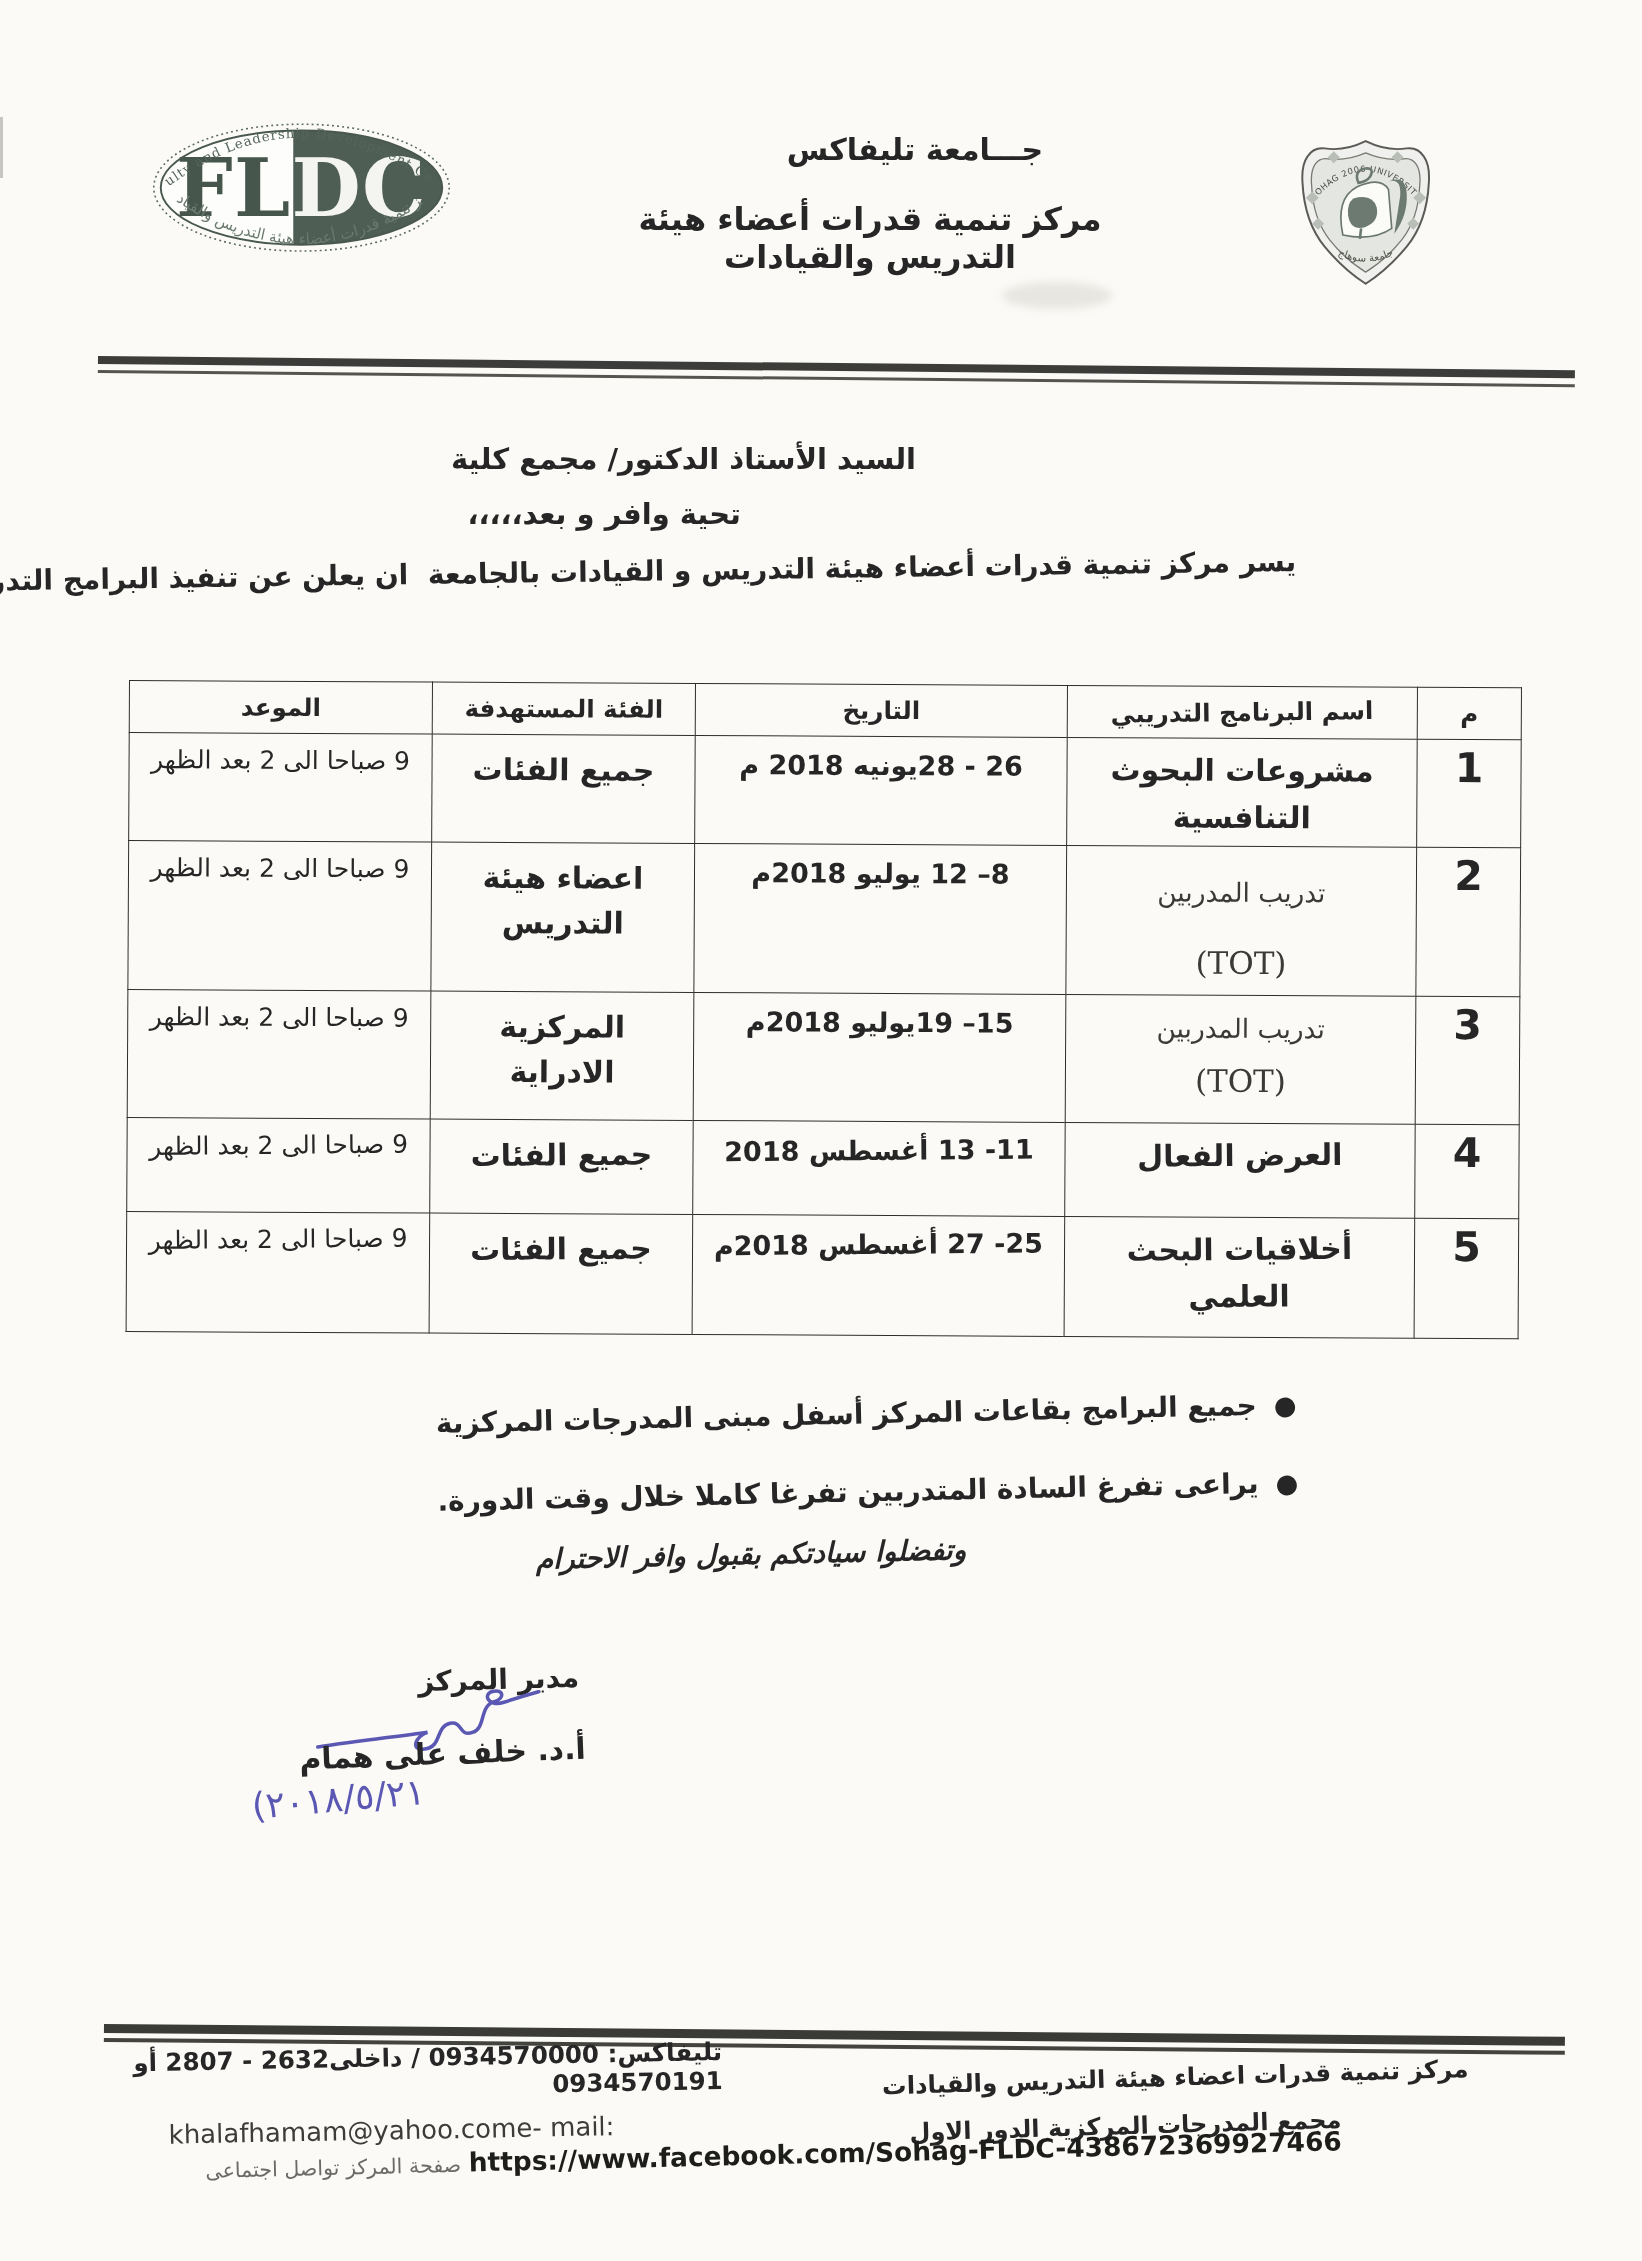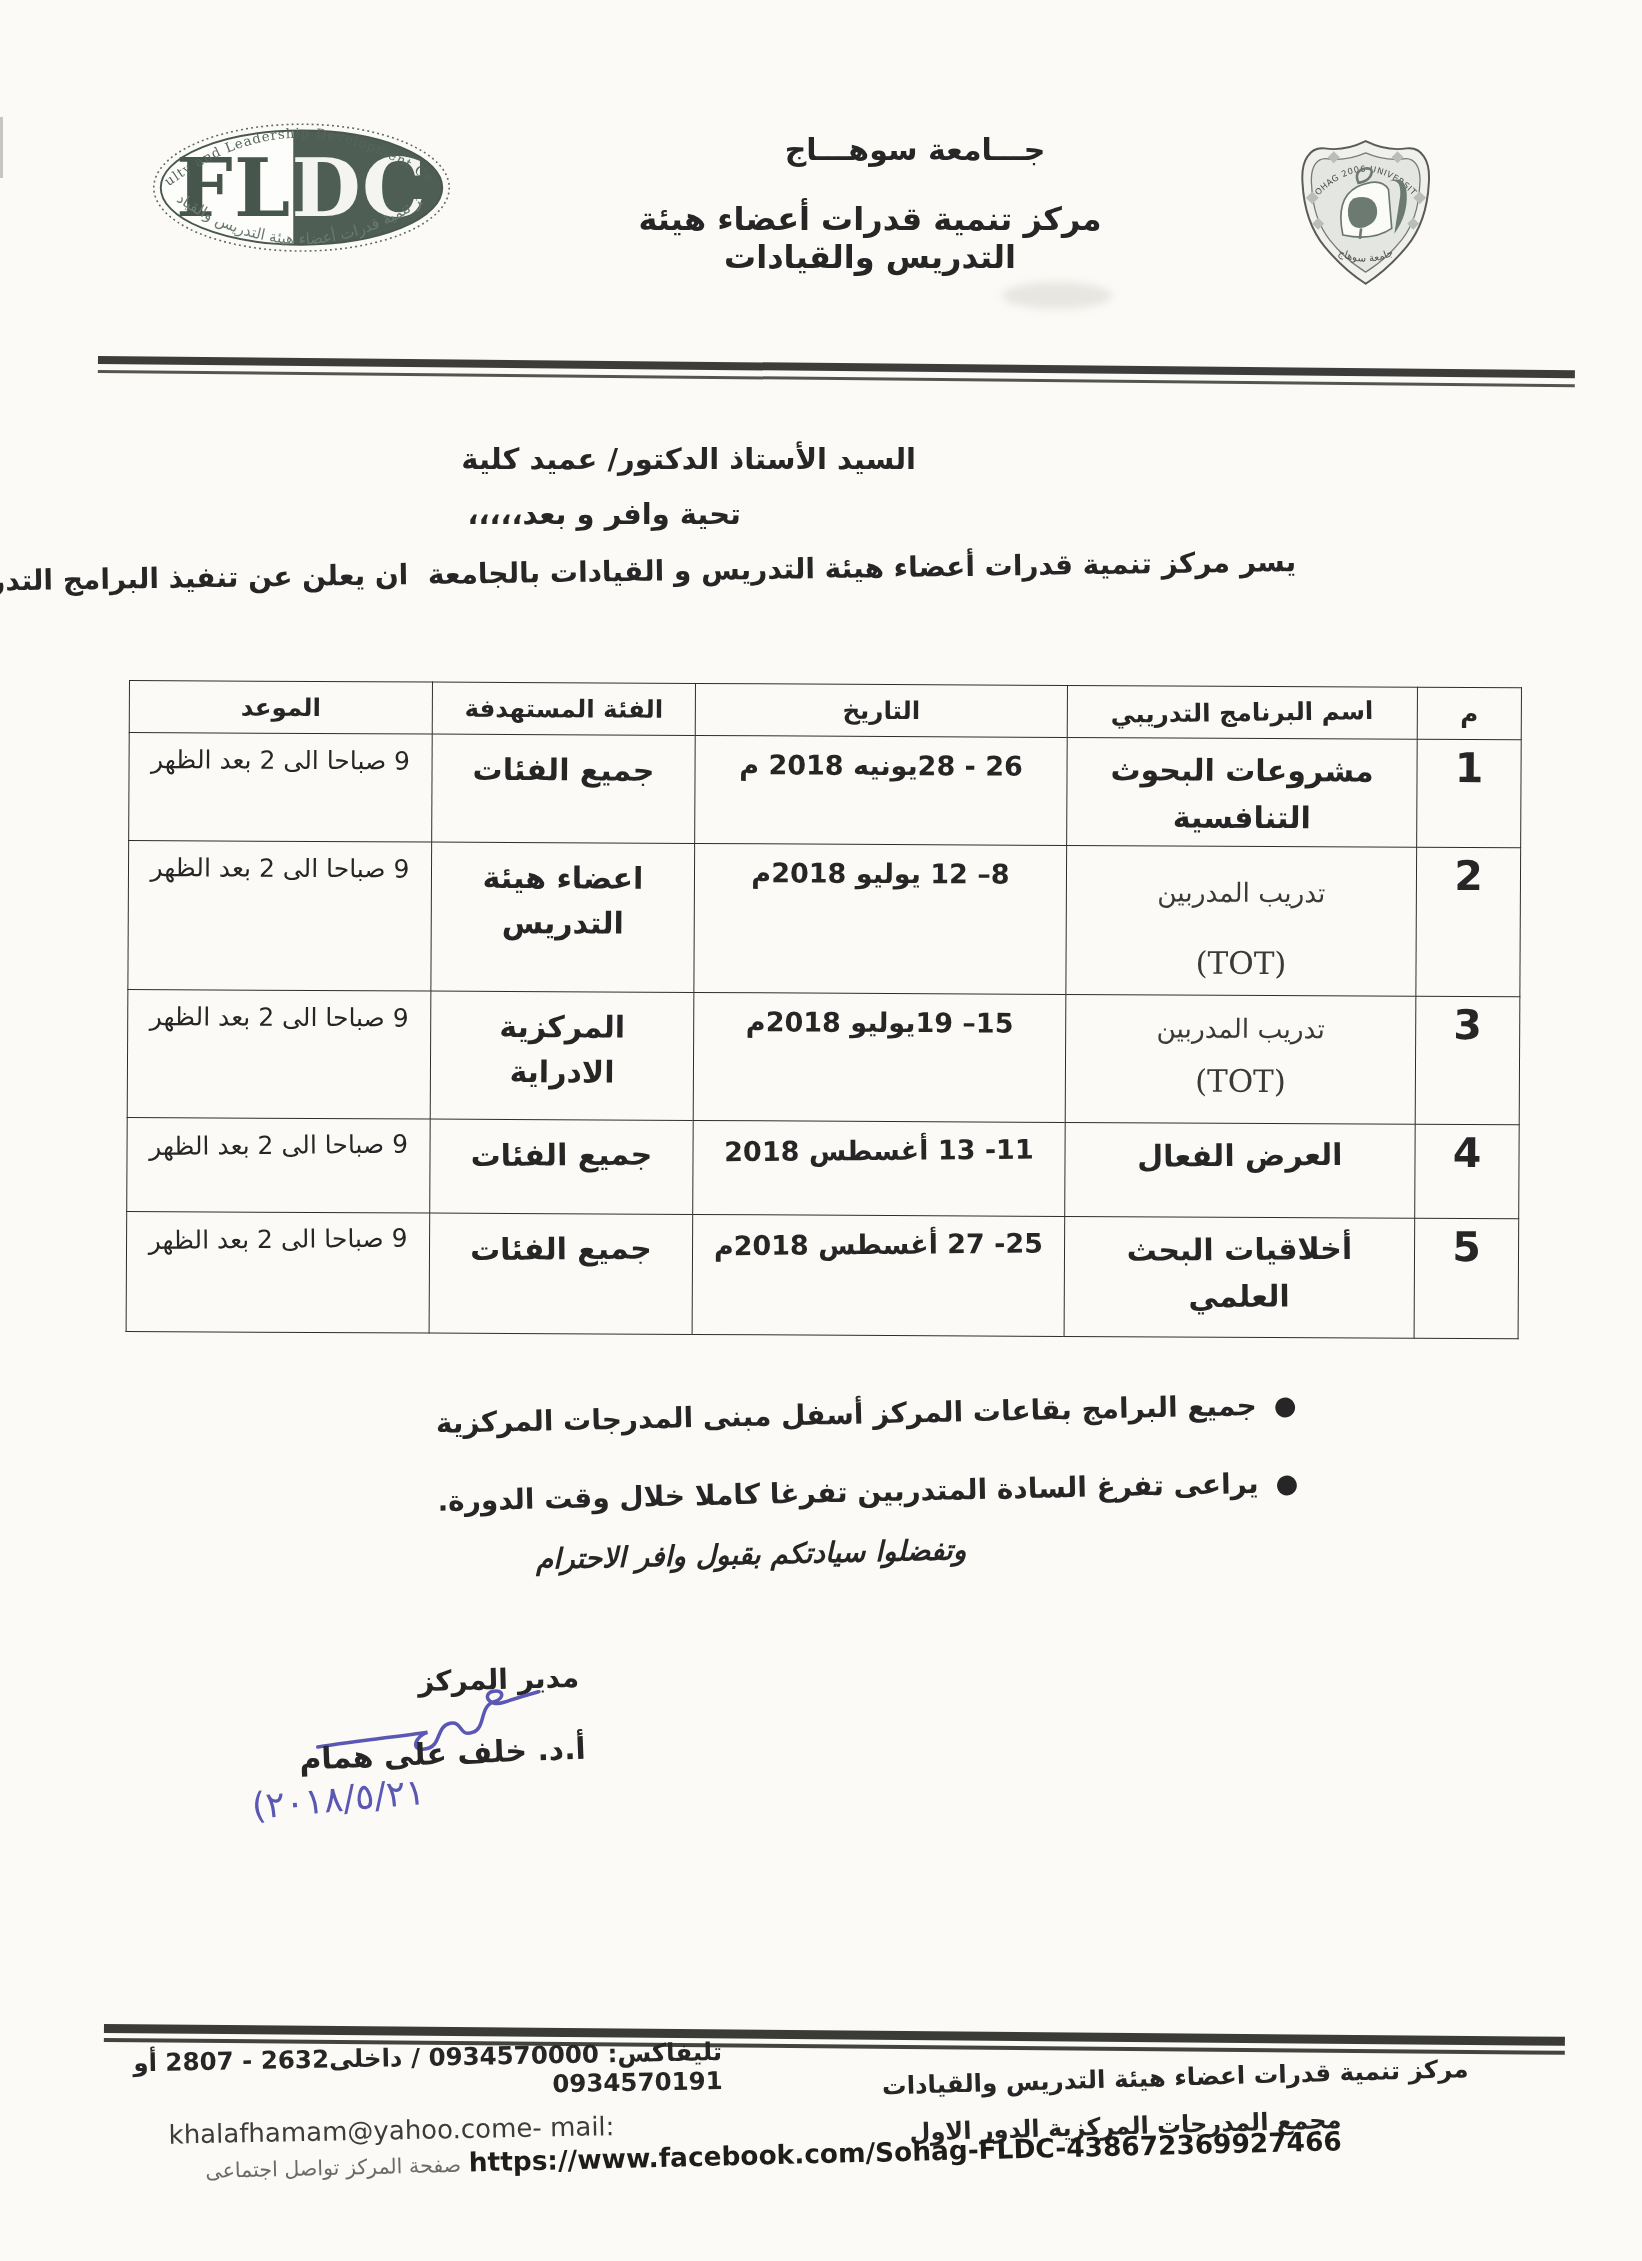--- a/index.html
+++ b/index.html
@@ -108,21 +108,21 @@
       <text font-size="21" fill="#55655c" letter-spacing="1.5" font-family="DejaVu Serif, serif">
         <textPath href="#arcT" startOffset="50%" text-anchor="middle">Faculty and Leadership Development Center</textPath>
       </text>
       <text font-size="24" fill="#6a7a70" font-family="DejaVu Sans, sans-serif">
         <textPath href="#arcB" startOffset="50%" text-anchor="middle">مركز تنمية قدرات أعضاء هيئة التدريس والقيادات</textPath>
       </text>
     </svg>
   </div>
 
   <div class="abs uni-block rtl">
-    <div class="uni-name">جـــامعة سوهـــاج</div>
+    <div class="uni-name">جـــامعة تليفاكس</div>
     <div class="center-name">مركز تنمية قدرات أعضاء هيئة التدريس والقيادات</div>
   </div>
 
   <div class="abs" style="left:1296px; top:135px;">
     <svg width="140" height="155" viewBox="0 0 215 235">
       <defs>
           <path id="emArcT" d="M34 92 Q107 18 180 92" fill="none"></path>
             <path id="emArcB" d="M45 172 Q107 214 169 172" fill="none"></path>
         </defs>
       <path d="M107 8 Q140 24 170 19 Q187 17 196 31 Q206 45 204 72 Q201 132 170 170 Q141 205 107 227
@@ -149,21 +149,21 @@
         <textPath href="#emArcB" startOffset="50%" text-anchor="middle">جامعة سوهاج</textPath>
       </text>
     </svg>
   </div>
 
   <div class="abs toprule">
     <div class="t1"></div>
       <div class="t2"></div>
   </div>
 
-  <div class="abs salutation rtl">السيد الأستاذ الدكتور/ عميد كلية</div>
+  <div class="abs salutation rtl">السيد الأستاذ الدكتور/ مجمع كلية</div>
   <div class="abs greet rtl">تحية وافر و بعد،،،،،</div>
   <div class="abs intro rtl">يسر مركز تنمية قدرات أعضاء هيئة التدريس و القيادات بالجامعة  ان يعلن عن تنفيذ البرامج التدريبية التالية</div>
 
   <table class="sched rtl">
     <colgroup>
       <col style="width:104px">
         <col style="width:350px">
         <col style="width:372px">
       <col style="width:263px">
         <col style="width:303px">

